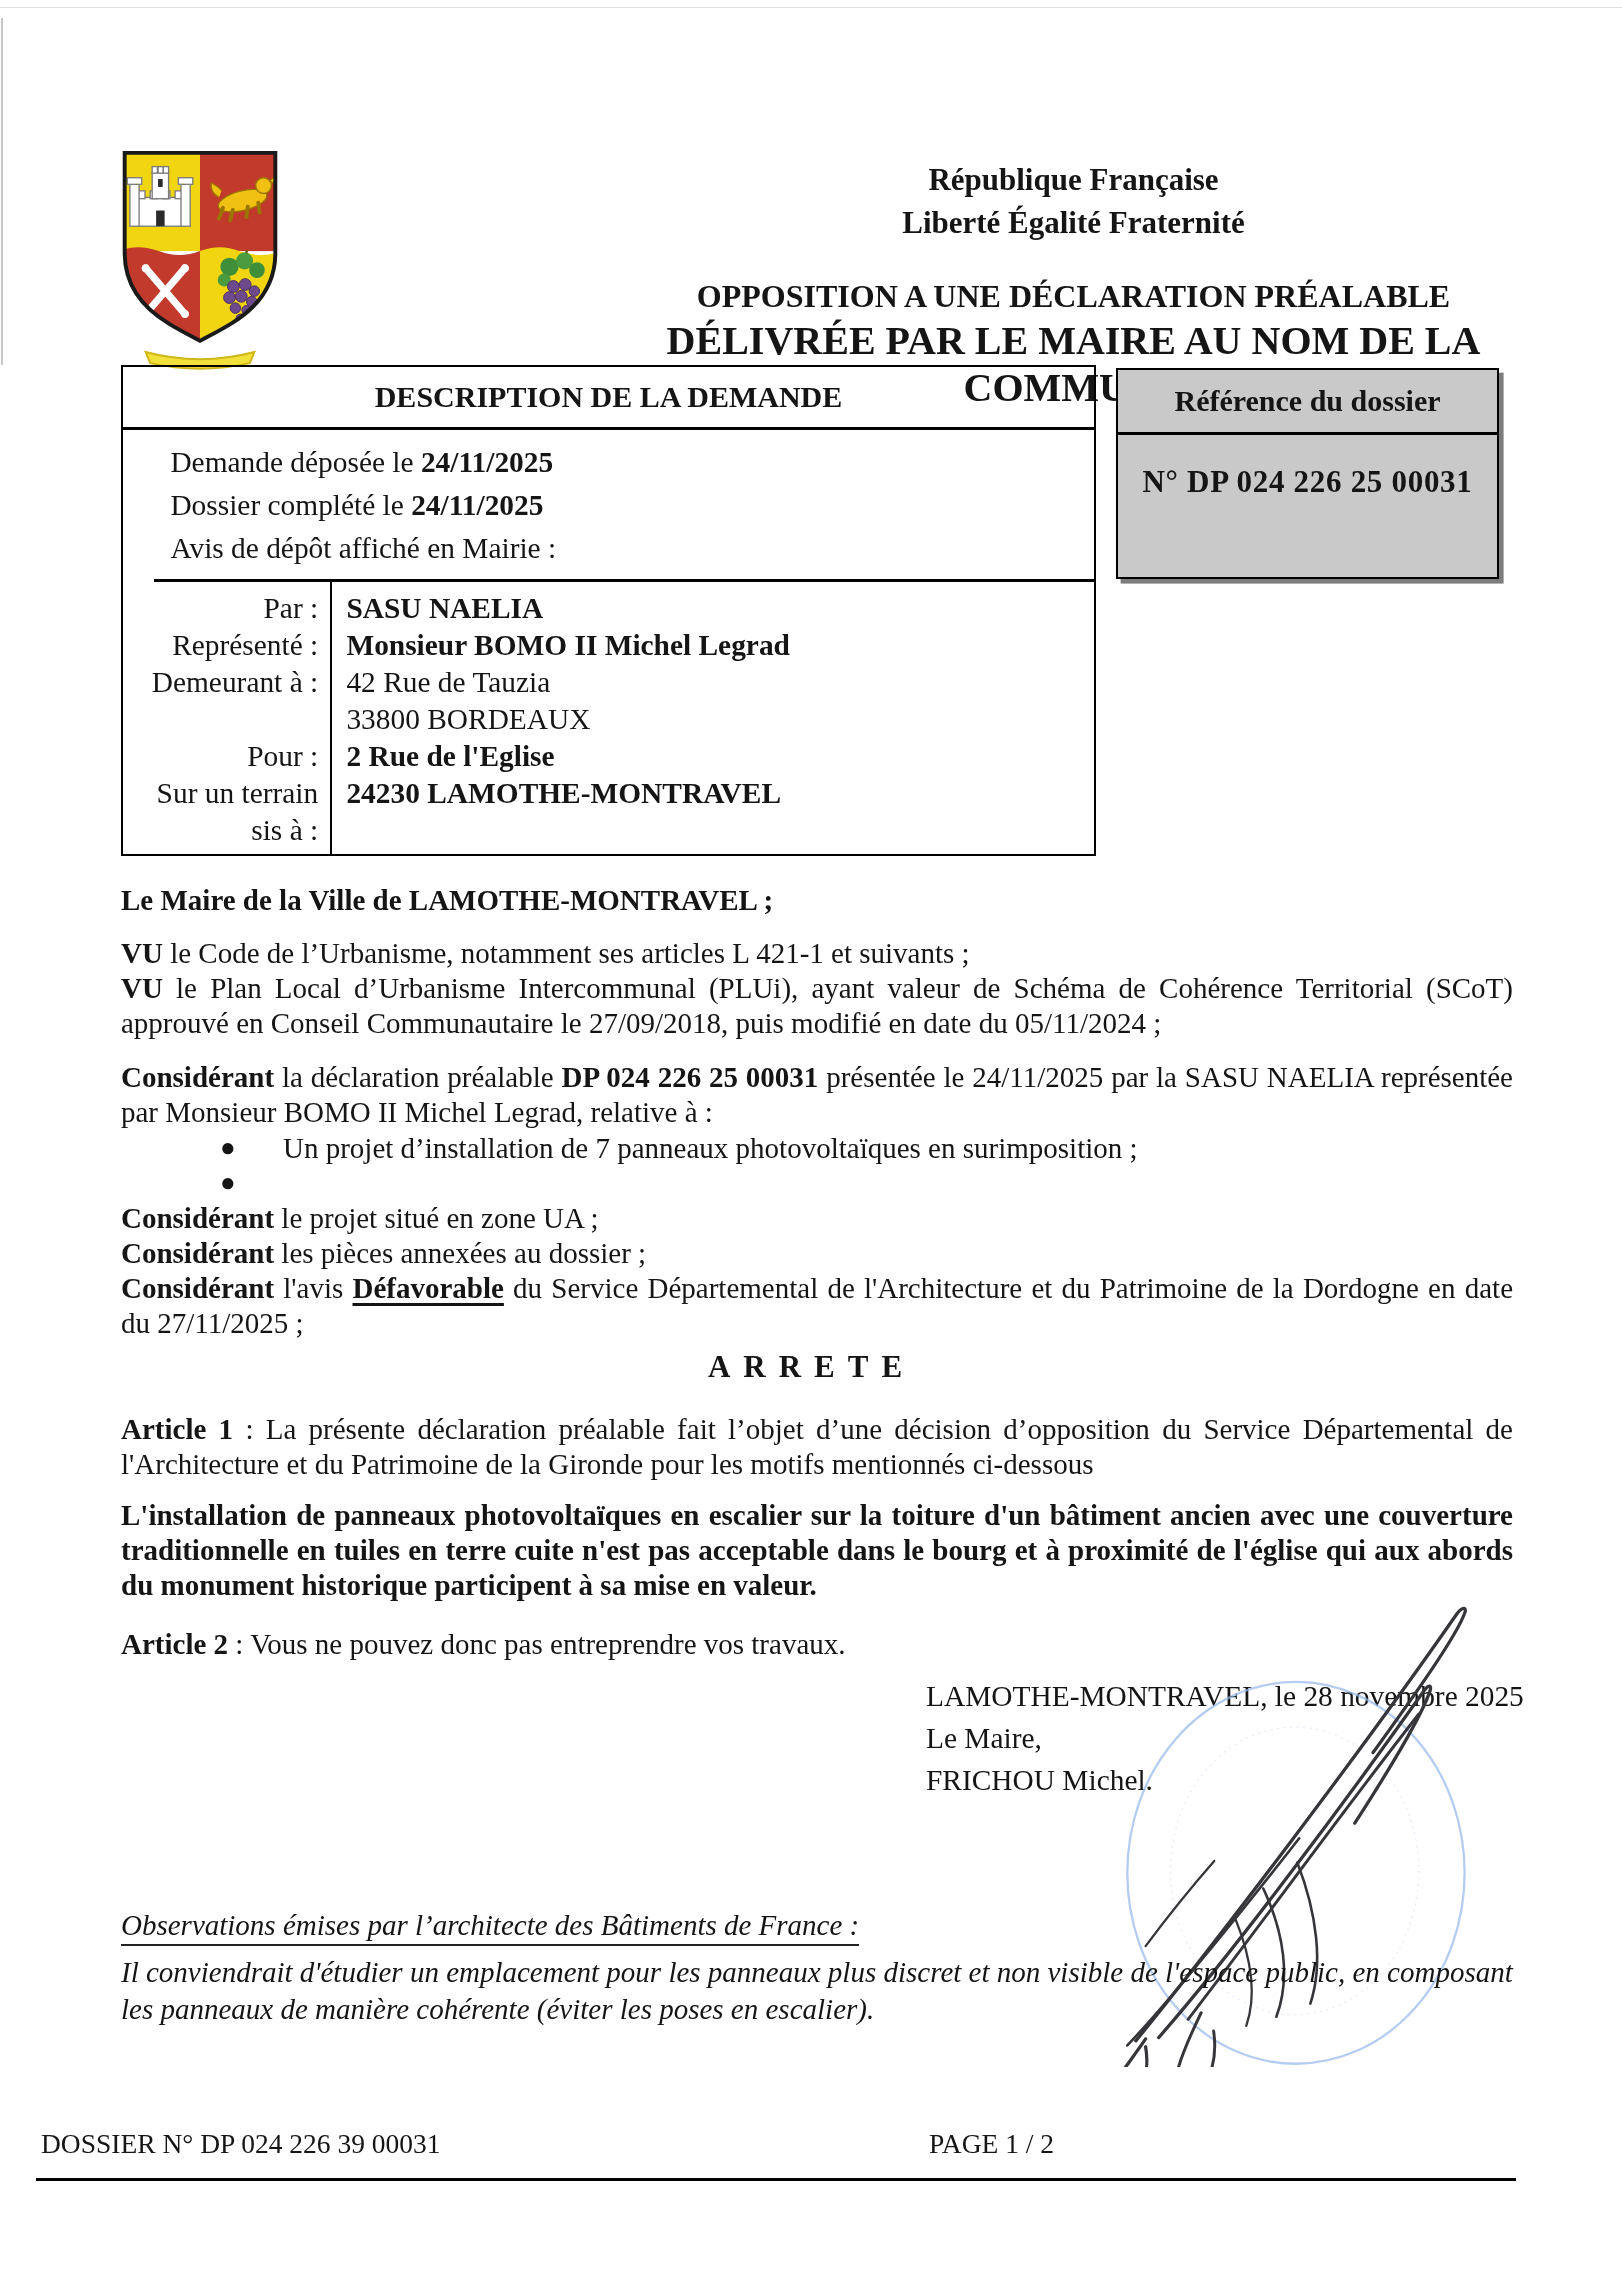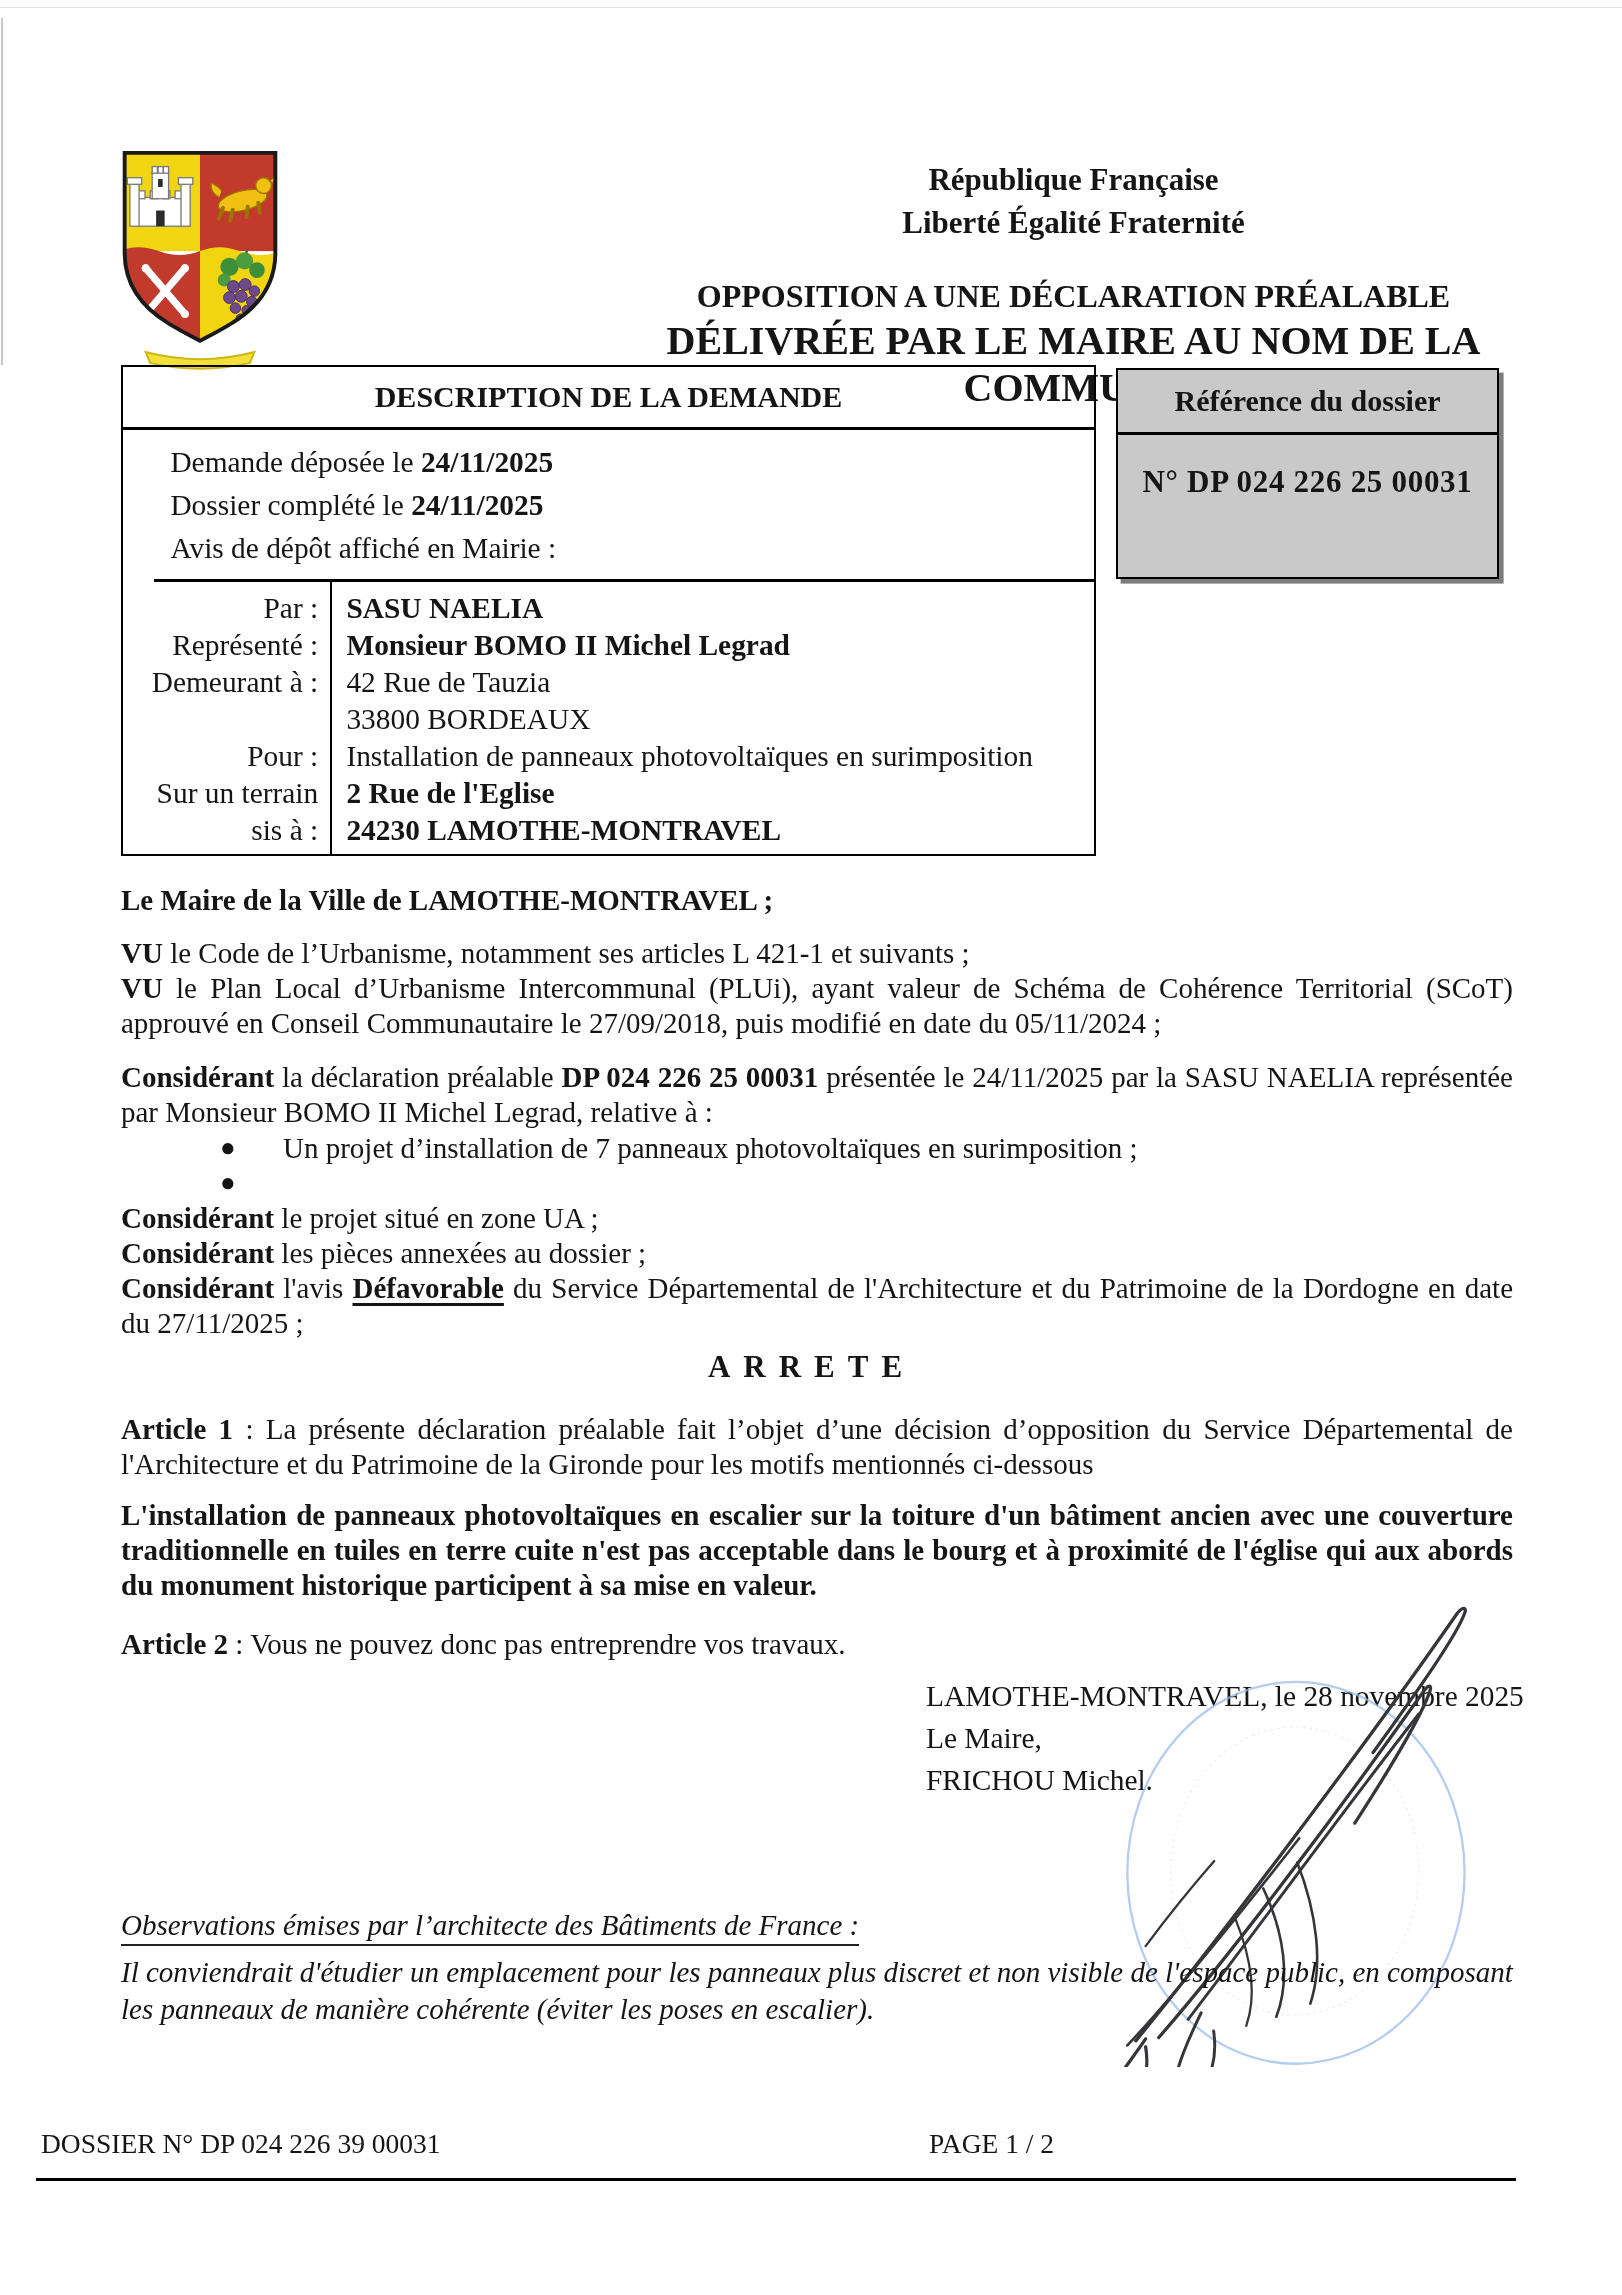--- a/index.html
+++ b/index.html
@@ -160,21 +160,20 @@
         <div class="row57"></div>
         <div class="row57">Pour :</div>
         <div class="row57">Sur un terrain</div>
         <div class="row57">sis à :</div>
       </div>
       <div class="t-who-right">
         <div class="row57 b">SASU NAELIA</div>
         <div class="row57 b">Monsieur BOMO II Michel Legrad</div>
         <div class="row57">42 Rue de Tauzia</div>
         <div class="row57">33800 BORDEAUX</div>
-        <div class="row57">Installation de panneaux photovoltaïques en surimposition</div>
         <div class="row57 b">2 Rue de l'Eglise</div>
         <div class="row57 b">24230 LAMOTHE-MONTRAVEL</div>
       </div>
     </div>
   </div>
 
   <div class="ref-box">
     <div class="ref-head">Référence du dossier</div>
     <div class="ref-num">N° DP 024 226 25 00031</div>
   </div>

